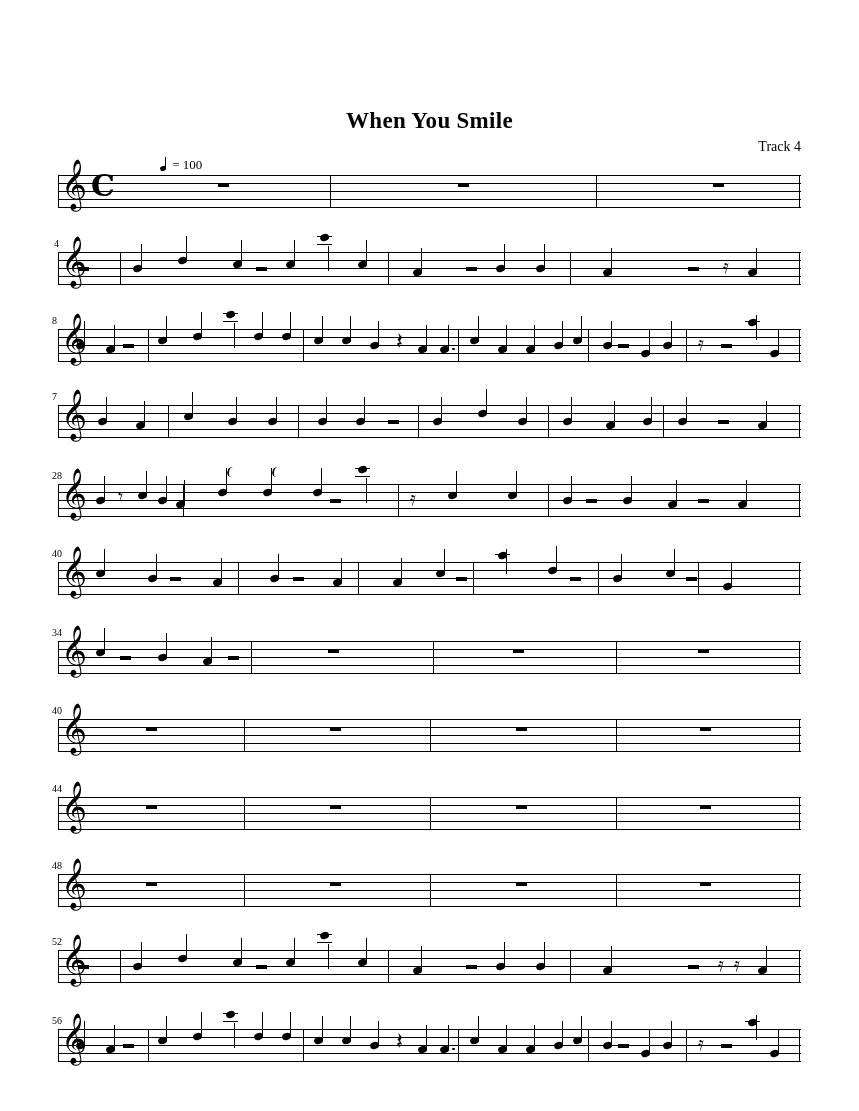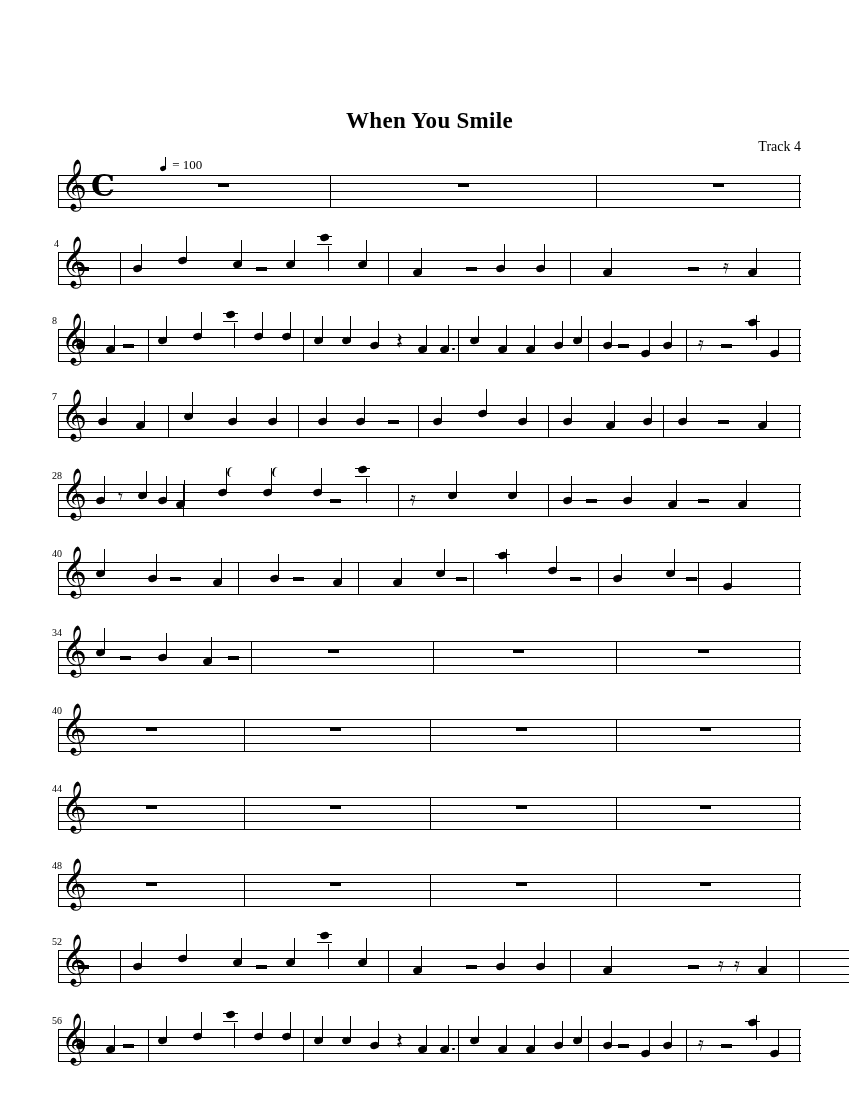--- a/index.html
+++ b/index.html
@@ -796,21 +796,21 @@
     <div class="barline" style="left:186px;"></div>
     <div class="barline" style="left:372px;"></div>
     <div class="barline" style="left:558px;"></div>
     <div class="barline" style="left:741px;"></div>
     <div class="rest-whole" style="left:88px; top:8px;"></div>
     <div class="rest-whole" style="left:272px; top:8px;"></div>
     <div class="rest-whole" style="left:458px; top:8px;"></div>
     <div class="rest-whole" style="left:642px; top:8px;"></div>
   </div>
 
-  <div class="system" style="top:950px;padding-left:48px;">
+  <div class="system" style="top:950px;">
     <div class="staff">
       <div class="line l0"></div>
       <div class="line l1"></div>
       <div class="line l2"></div>
       <div class="line l3"></div>
       <div class="line l4"></div>
     </div>
     <div class="meas-num" style="left:-6px;">52</div>
     <div class="clef">𝄞</div>
     <div class="barline" style="left:0px;"></div>

